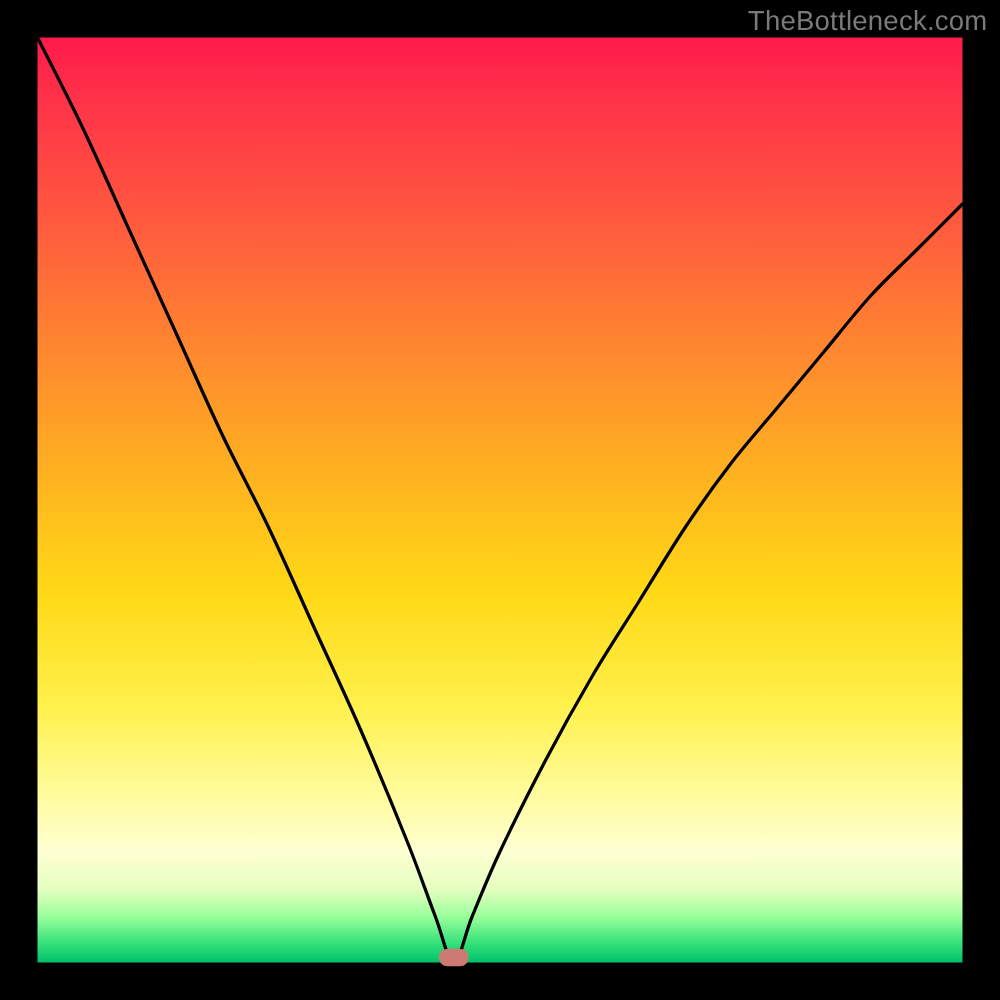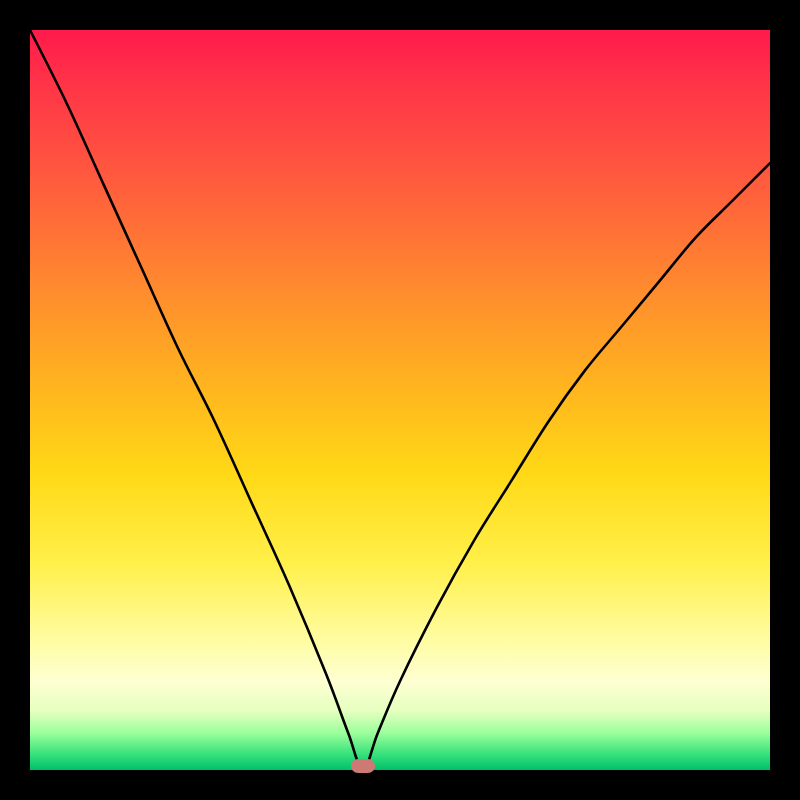--- a/index.html
+++ b/index.html
@@ -64,20 +64,21 @@
     border-radius: 7px;
     background: #cd7a74;
     transform: translate(-50%, -50%);
     z-index: 10;
   }
 </style>
 </head>
 <body>
 
 <div class="outer">
+  <div class="watermark">TheBottleneck.com</div>
 
   <div class="plot-area">
     <svg class="curve" viewBox="0 0 740 740" preserveAspectRatio="none">
       <path id="curve-path" d="M 0.0 0.0 C 6.2 12.3, 24.7 48.1, 37.0 74.0 C 49.3 99.9, 61.7 128.3, 74.0 155.4 C 86.3 182.5, 98.7 209.7, 111.0 236.8 C 123.3 263.9, 135.7 292.3, 148.0 318.2 C 160.3 344.1, 172.7 366.3, 185.0 392.2 C 197.3 418.1, 209.7 446.5, 222.0 473.6 C 234.3 500.7, 246.7 526.6, 259.0 555.0 C 271.3 583.4, 286.1 619.1, 296.0 643.8 C 305.9 668.5, 312.0 687.0, 318.2 703.0 C 324.4 719.0, 328.1 740.0, 333.0 740.0 C 337.9 740.0, 341.6 717.8, 347.8 703.0 C 354.0 688.2, 360.1 672.2, 370.0 651.2 C 379.9 630.2, 394.7 600.6, 407.0 577.2 C 419.3 553.8, 431.7 531.6, 444.0 510.6 C 456.3 489.6, 468.7 471.1, 481.0 451.4 C 493.3 431.7, 505.7 410.7, 518.0 392.2 C 530.3 373.7, 542.7 356.4, 555.0 340.4 C 567.3 324.4, 579.7 310.8, 592.0 296.0 C 604.3 281.2, 616.7 266.4, 629.0 251.6 C 641.3 236.8, 653.7 220.8, 666.0 207.2 C 678.3 193.6, 690.7 182.5, 703.0 170.2 C 715.3 157.9, 733.8 139.4, 740.0 133.2" fill="none" stroke="#000" stroke-width="2.6" stroke-linecap="round" stroke-linejoin="round"></path>
     </svg>
     <div id="marker" class="marker" style="left: 333px; top: 736.3px; background: rgb(205, 122, 116);"></div>
   </div>
 </div>
 
 </body></html>

